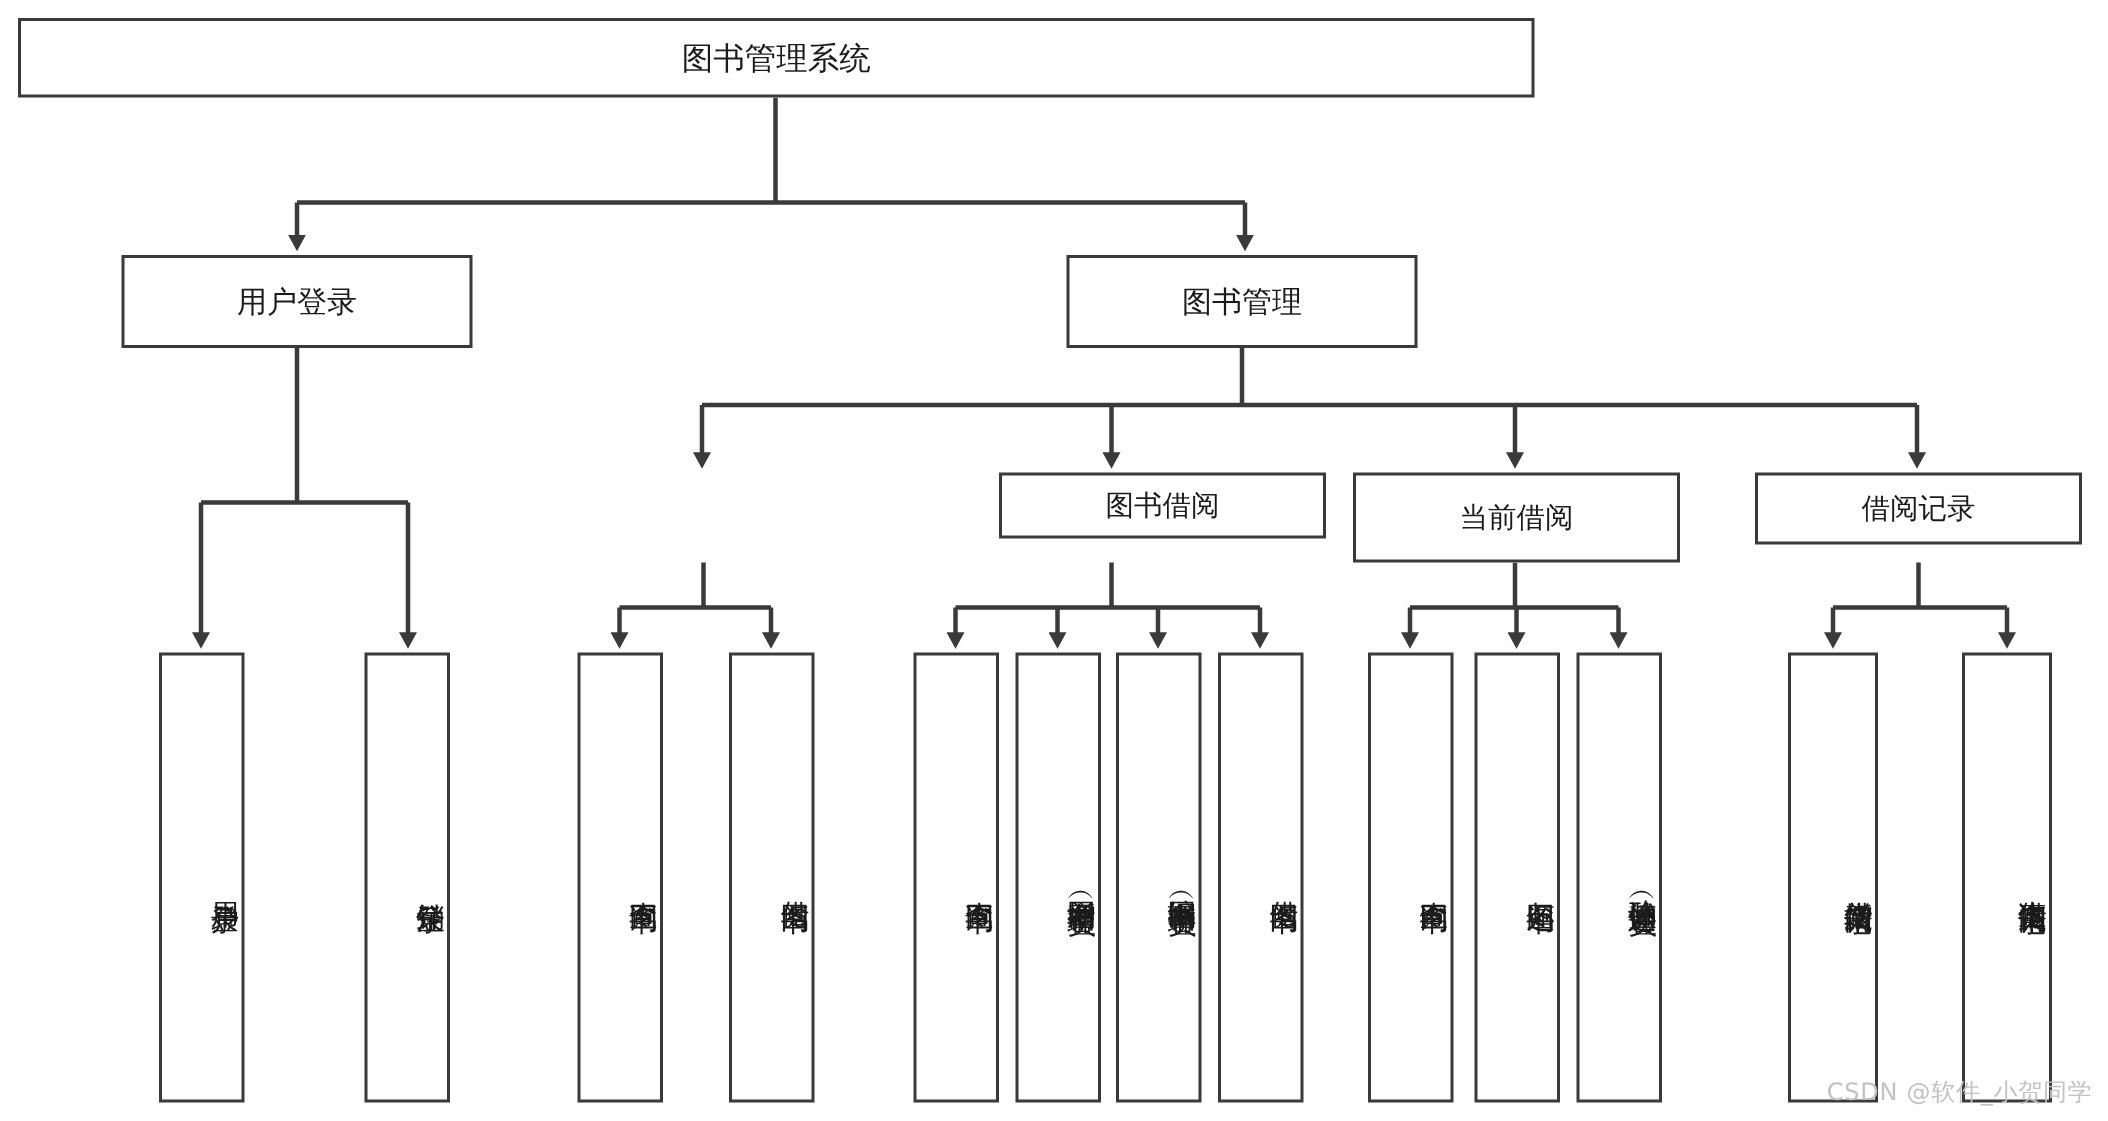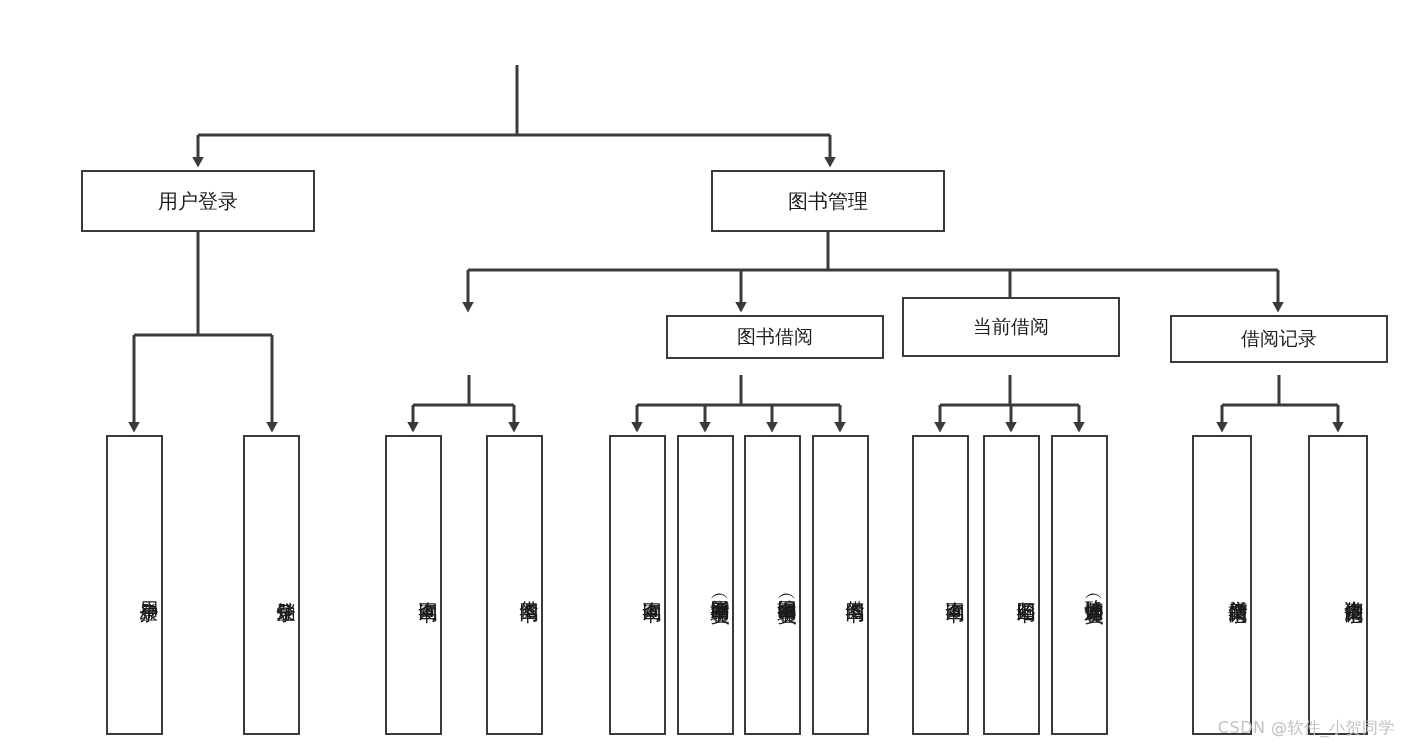--- a/index.html
+++ b/index.html
@@ -130,20 +130,23 @@
       <path d="M1011,405 L1011,423" marker-end="url(#arrow)"></path>
       <path d="M1079,405 L1079,423" marker-end="url(#arrow)"></path>
 
       <path d="M1279,375 L1279,405"></path>
       <path d="M1222,405 L1338,405"></path>
       <path d="M1222,405 L1222,423" marker-end="url(#arrow)"></path>
       <path d="M1338,405 L1338,423" marker-end="url(#arrow)"></path>
     </g>
   </svg>
 
+  <div class="node node-root" style="left: 12px; top: 12px; width: 1011px; height: 53px;">
+    <span class="label">图书管理系统</span>
+  </div>
 
   <div class="node node-l2" style="left: 81px; top: 170px; width: 234px; height: 62px;">
     <span class="label">用户登录</span>
   </div>
   <div class="node node-leaf" style="left: 106px; top: 435px; width: 57px; height: 300px;">
     <span class="leaf-label">用户登录</span>
   </div>
   <div class="node node-leaf" style="left: 243px; top: 435px; width: 57px; height: 300px;">
     <span class="leaf-label">注销登录</span>
   </div>
@@ -168,21 +171,21 @@
   <div class="node node-leaf leaf-tall" style="left: 677px; top: 435px; width: 57px; height: 300px;">
     <span class="leaf-label">新增图书（管理员）</span>
   </div>
   <div class="node node-leaf leaf-tall" style="left: 744px; top: 435px; width: 57px; height: 300px;">
     <span class="leaf-label">编辑图书（管理员）</span>
   </div>
   <div class="node node-leaf" style="left: 812px; top: 435px; width: 57px; height: 300px;">
     <span class="leaf-label">借阅图书</span>
   </div>
 
-  <div class="node node-l3" style="left: 902px; top: 297px; width: 218px; height: 60px;">
+  <div class="node node-l3" style="left: 902px; top: 315px; width: 218px; height: 60px;">
     <span class="label">当前借阅</span>
   </div>
   <div class="node node-leaf" style="left: 912px; top: 435px; width: 57px; height: 300px;">
     <span class="leaf-label">查询图书</span>
   </div>
   <div class="node node-leaf" style="left: 983px; top: 435px; width: 57px; height: 300px;">
     <span class="leaf-label">归还图书</span>
   </div>
   <div class="node node-leaf leaf-tall" style="left: 1051px; top: 435px; width: 57px; height: 300px;">
     <span class="leaf-label">确认归还（管理员）</span>

